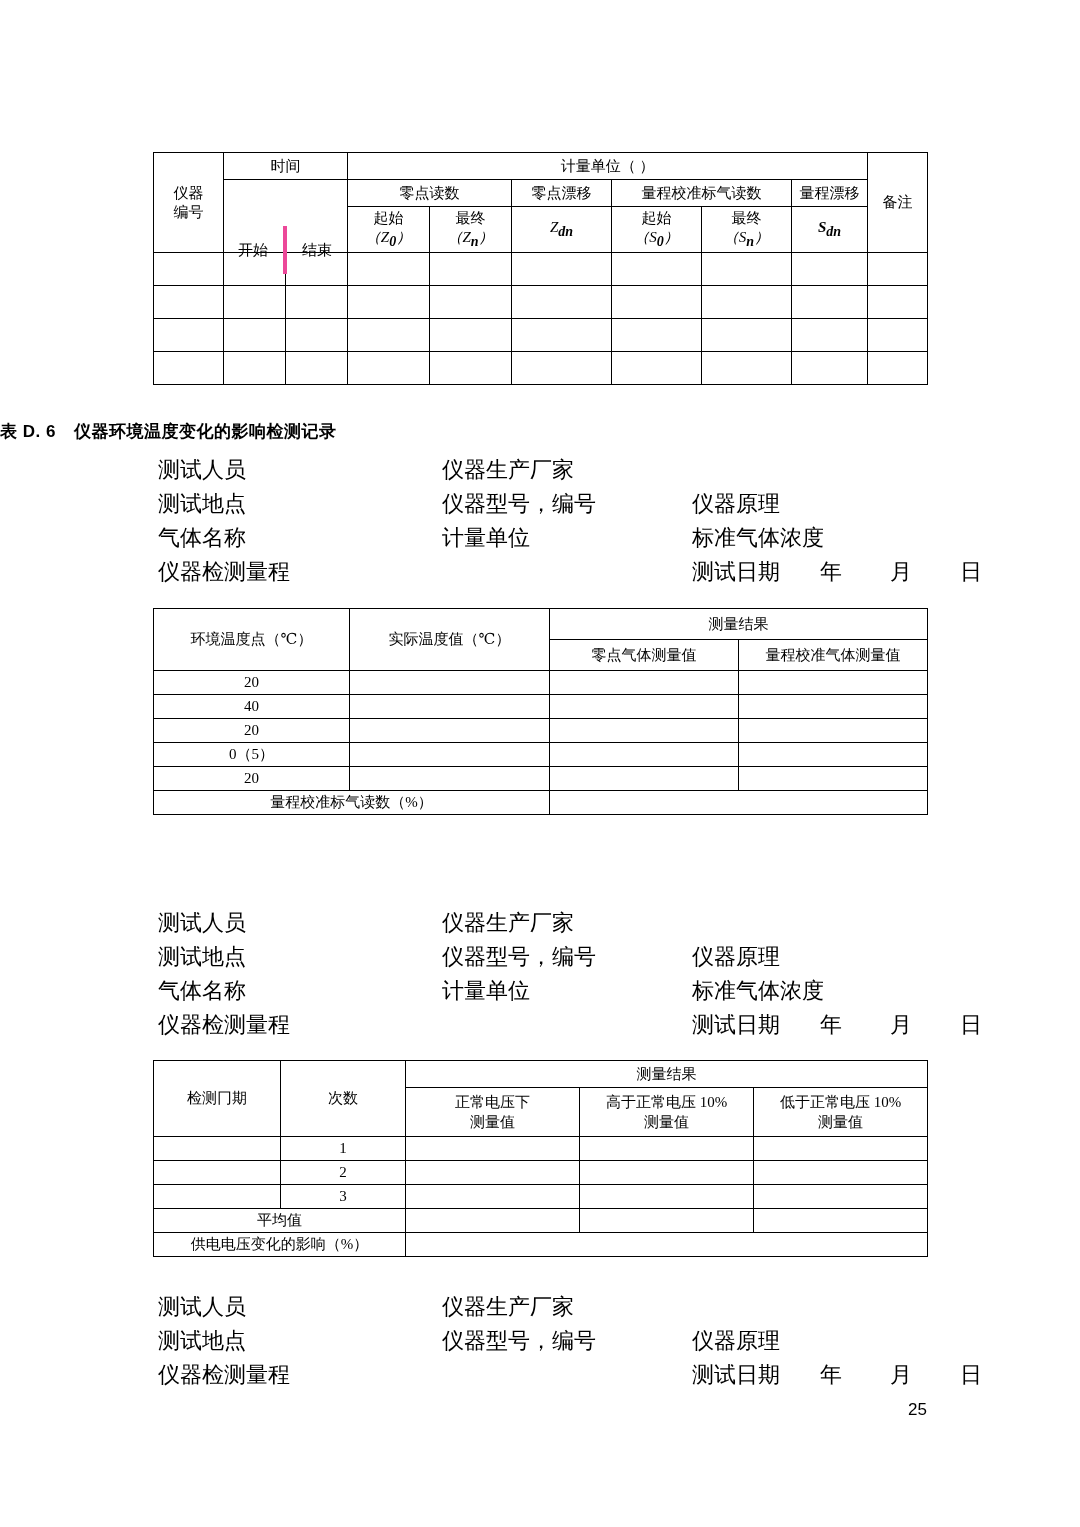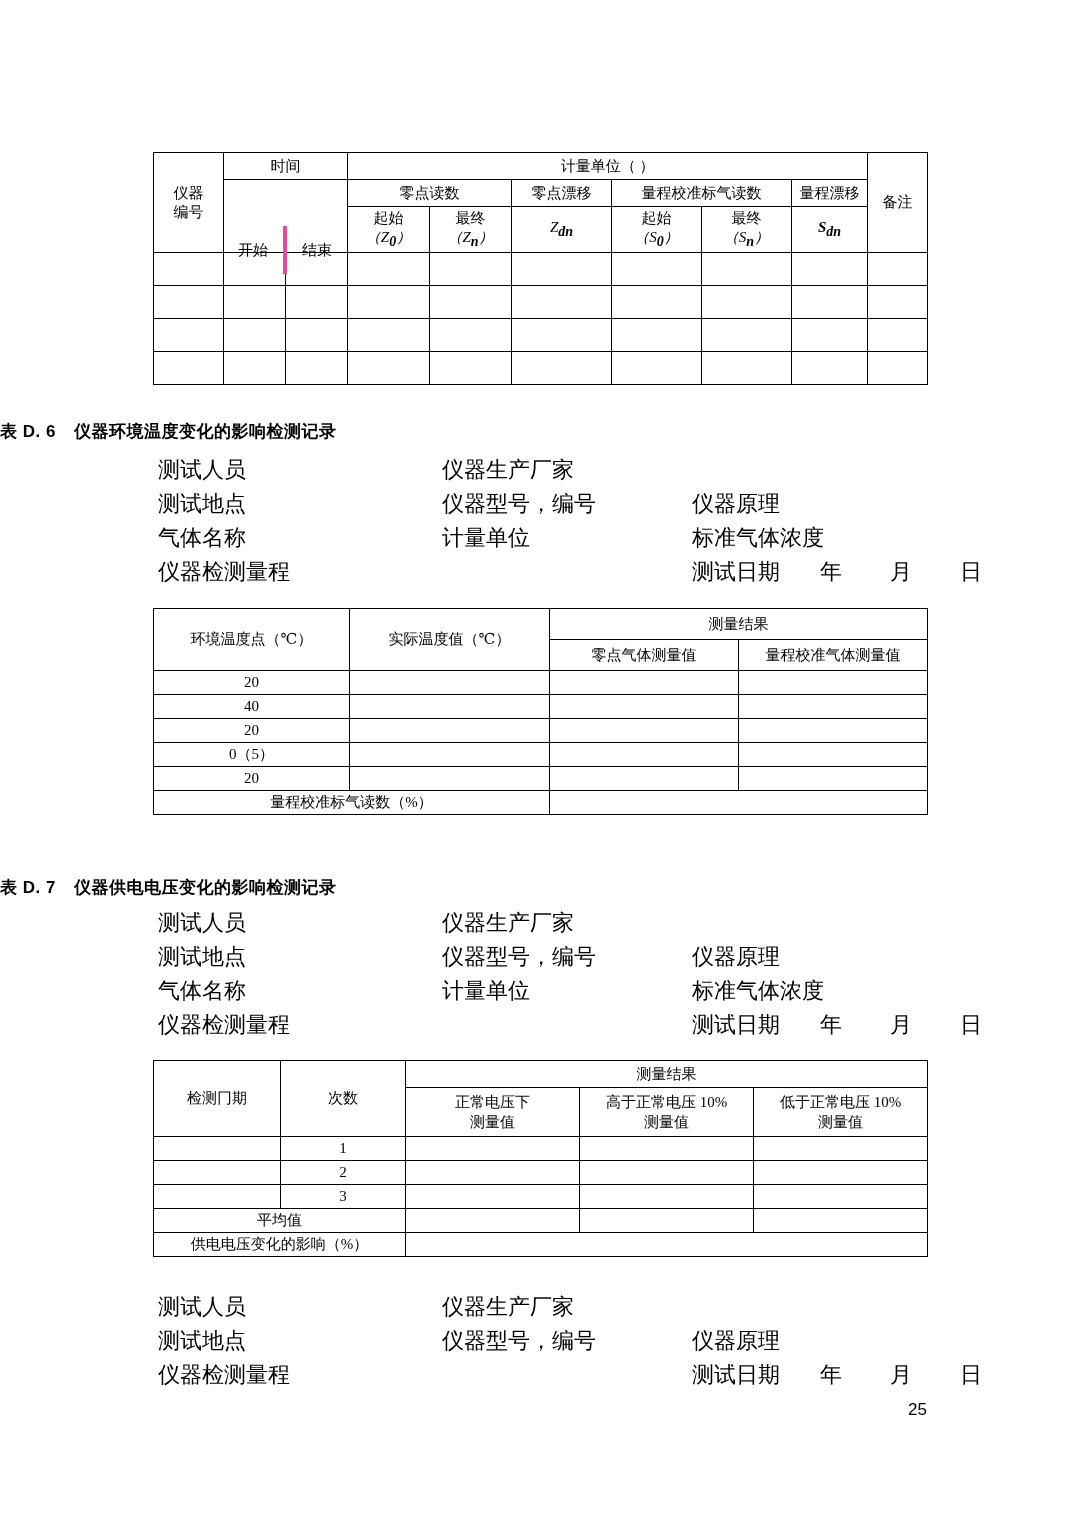--- a/index.html
+++ b/index.html
@@ -303,23 +303,20 @@
           <td></td>
         </tr>
         <tr>
           <td colspan="2">量程校准标气读数（%）</td>
           <td colspan="2"></td>
         </tr>
       </tbody>
     </table>
   </div>
 
-  <div class="caption" style="top:876px">
-    <span>表 D. 7</span><span class="sp"></span><span>仪器供电电压变化的影响检测记录</span>
-  </div>
 
   <div class="meta" style="left:158px; top:906px; width:800px">
     <div class="row">
       <span class="c1">测试人员</span>
       <span class="c2">仪器生产厂家</span>
       <span class="c3"></span>
     </div>
     <div class="row">
       <span class="c1">测试地点</span>
       <span class="c2">仪器型号，编号</span>

